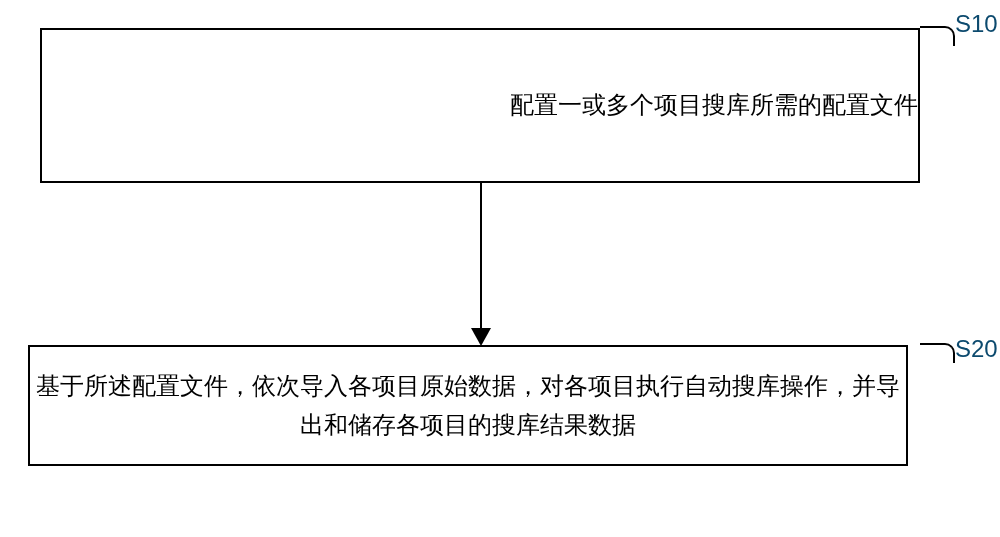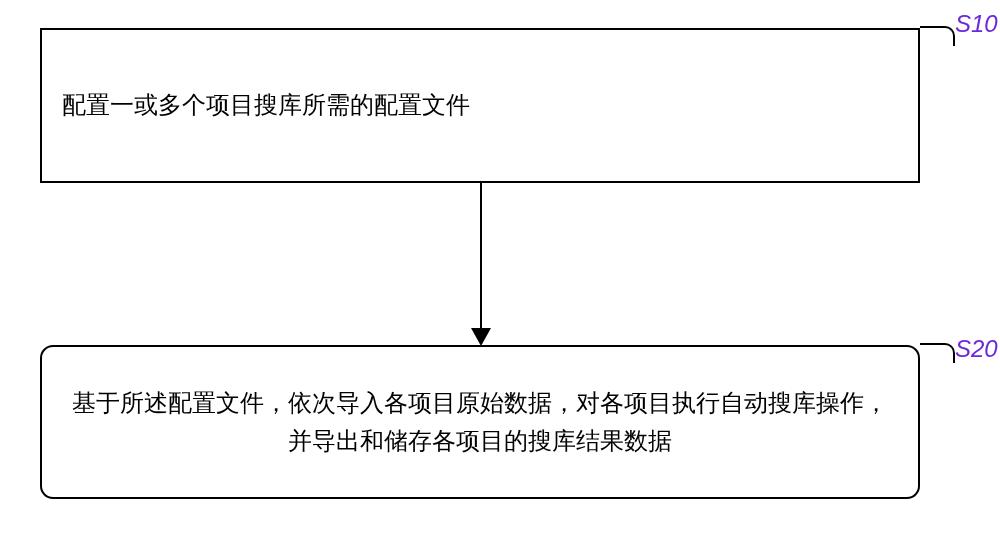--- a/index.html
+++ b/index.html
@@ -18,44 +18,41 @@
       position: relative;
       width: 100%;
       height: 100%;
     }
     .step-box {
       position: absolute;
       border: 2px solid #000;
       background: #fff;
       display: flex;
       align-items: center;
-      justify-content: flex-start;
+      justify-content: flex-end;
       text-align: center;
       font-size: 24px;
       line-height: 1.6;
-      padding: 20px;
     }
     .step-1 {
       left: 40px;
       top: 28px;
       width: 880px;
       height: 155px;
     }
     .step-2 {
-      left: 40px;
+      left: 28px;
       top: 345px;
       width: 880px;
-      height: 154px;
-      border-radius: 13px;
+      height: 121px;
     }
     .step-label {
       position: absolute;
       font-size: 24px;
-      color: #6d28d9;
-      font-style: italic;
+      color: #0c4a6e;
     }
     .label-1 {
       left: 955px;
       top: 10px;
     }
     .label-2 {
       left: 955px;
       top: 335px;
     }
     .connector-callout {

